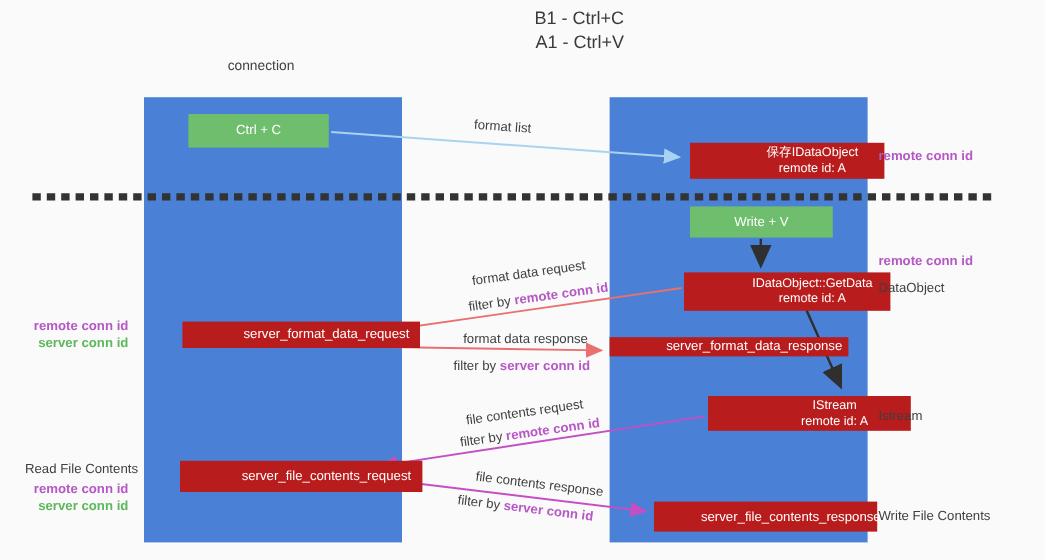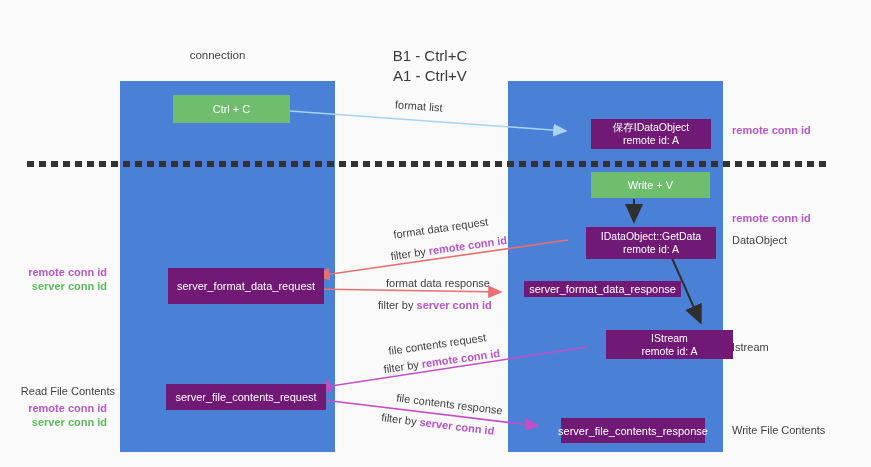--- a/index.html
+++ b/index.html
@@ -1,23 +1,23 @@
 <!DOCTYPE html>
 <html><head>
 <meta charset="utf-8">
 <style>
   html,body{margin:0;padding:0;background:#fafafa;font-family:"Liberation Sans",sans-serif;}
   #canvas{position:relative;width:871px;height:467px;background:#fafafa;overflow:hidden;}
   .abs{position:absolute;}
-  .title{font-size:15px;color:#3a3a3a;text-align:center;line-height:20px;margin-top:40px;}
+  .title{font-size:15px;color:#3a3a3a;text-align:right;line-height:20px;}
   .lane{background:#4a80d6;}
   .lane-header{font-size:11.5px;color:#3f3f3f;text-align:center;line-height:14px;}
   .box{position:absolute;display:flex;align-items:center;justify-content:center;
-       color:#ffffff;text-align:center;z-index:3;margin-left:16px;}
-  .box.orange{background:#701a75;}
+       color:#ffffff;text-align:center;z-index:3;}
+  .box.orange{background:#b91c1c;padding-left:42px;}
   .box.green{background:#6fbe6e;}
   .box .one{font-size:11px;}
   .box .two{font-size:10.5px;line-height:13px;}
   .flow-label{position:absolute;font-size:11px;color:#3f3f3f;white-space:nowrap;z-index:4;}
   .hl-purple{color:#b558c5;font-weight:bold;}
   .side{position:absolute;font-size:11px;white-space:nowrap;z-index:4;}
   .side.dark{color:#3f3f3f;}
   .side.purple{color:#b558c5;font-weight:bold;}
   .side.green{color:#5cb85c;font-weight:bold;}
   .left-col{text-align:right;}
@@ -86,21 +86,21 @@
     <span class="one">Write + V</span>
   </div>
 
   <div class="box orange" style="left:570px;top:227px;width:130px;height:32px;">
     <div class="two">
       <div>IDataObject::GetData</div>
       <div>remote id: A</div>
     </div>
   </div>
 
-  <div class="box orange" style="left:152px;top:268px;width:156px;height:36px;">
+  <div class="box orange" style="left:152px;top:268px;width:156px;height:22px;">
     <span class="one">server_format_data_request</span>
   </div>
 
   <div class="box orange" style="left:508px;top:281px;width:157px;height:16px;">
     <span class="one">server_format_data_response</span>
   </div>
 
   <div class="box orange" style="left:590px;top:330px;width:127px;height:29px;">
     <div class="two">
       <div>IStream</div>

